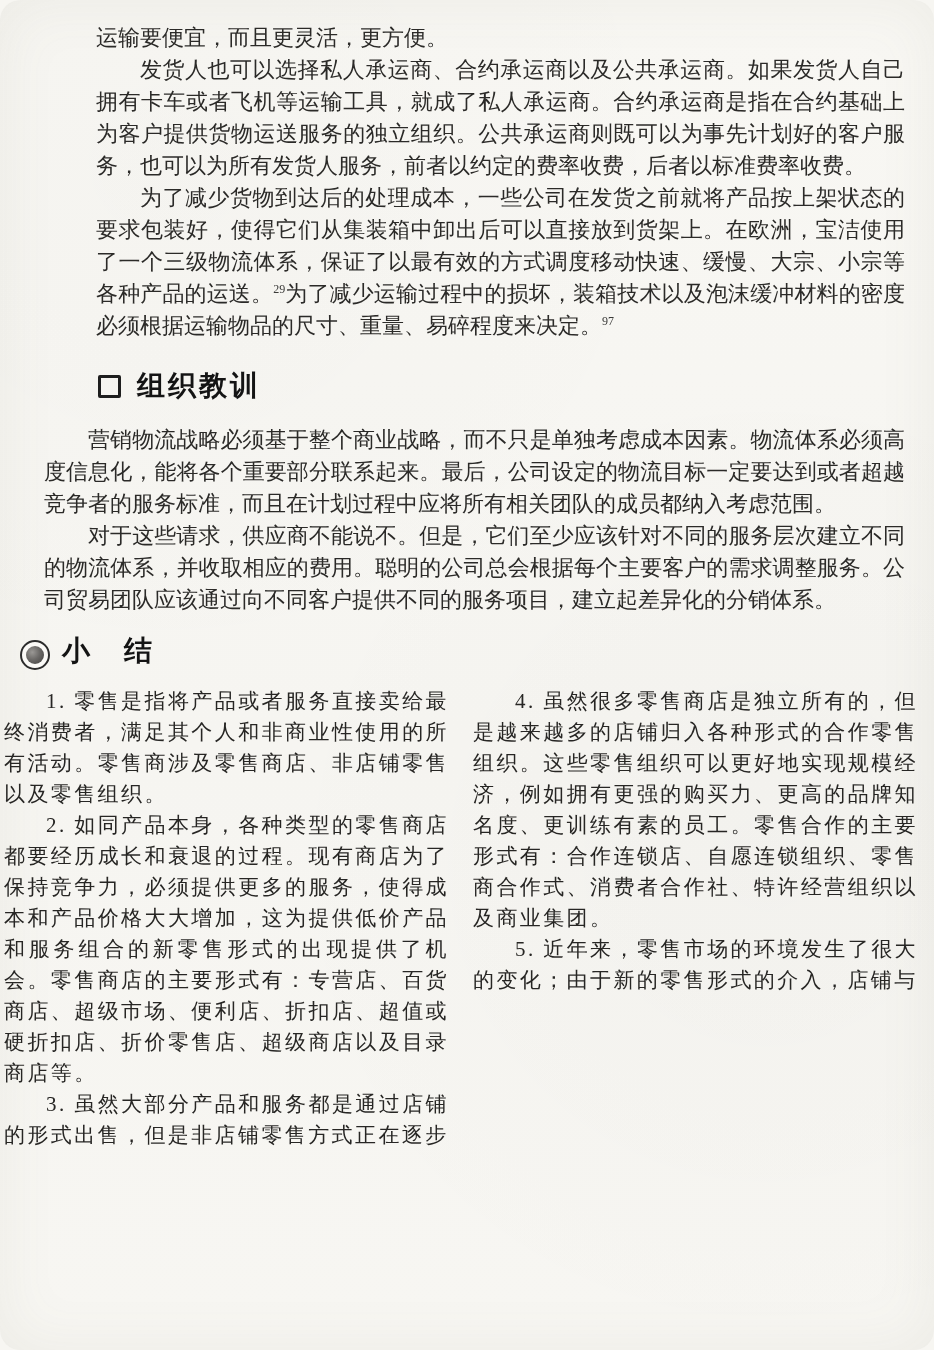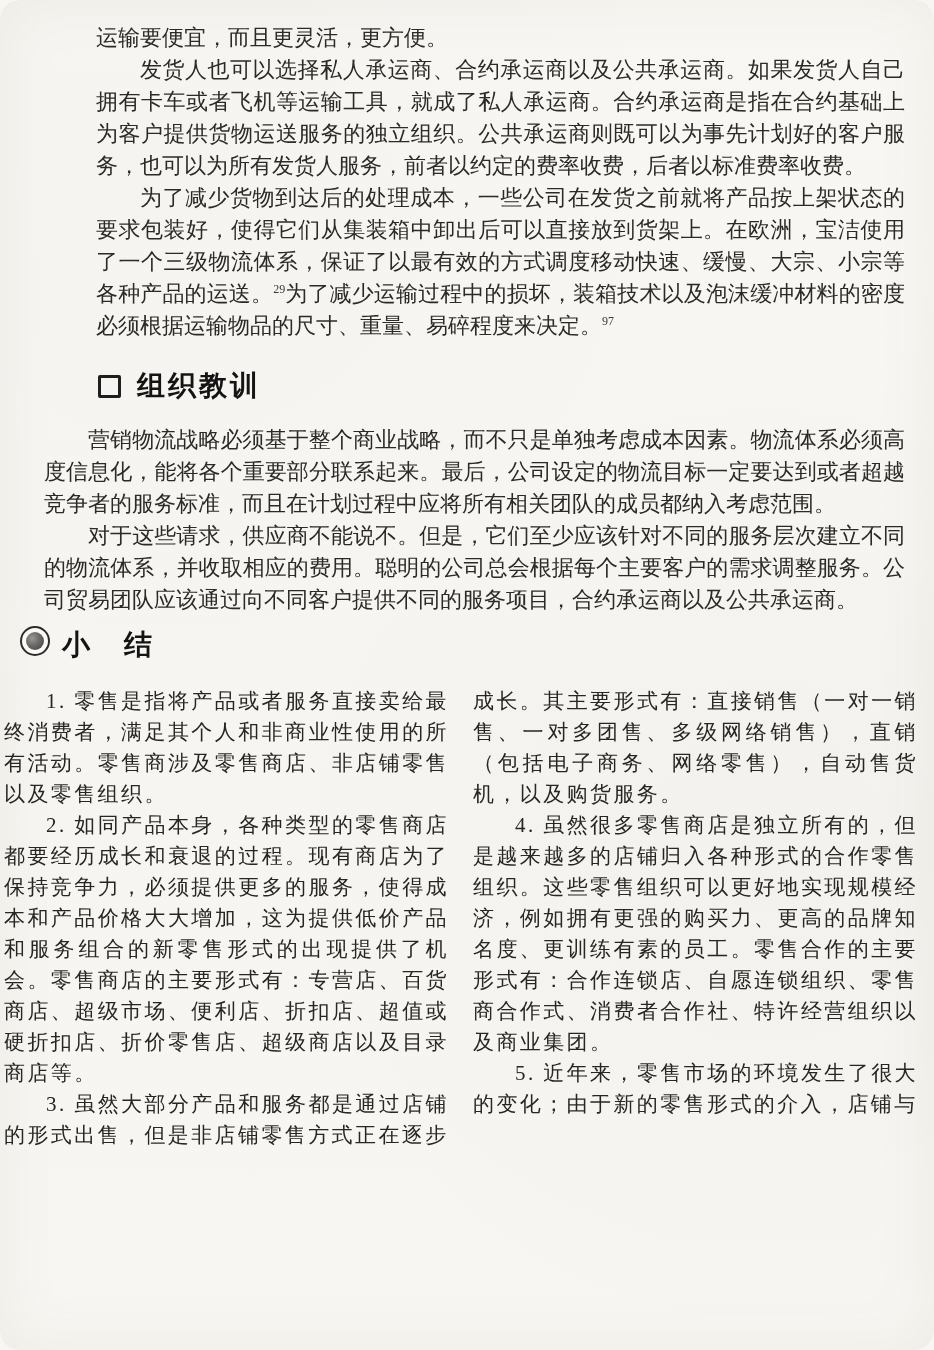--- a/index.html
+++ b/index.html
@@ -32,21 +32,21 @@
   .sec-header h2, .sum-header h2{
     margin:0;font-family:Liberation Mono, monospace;font-weight:bold;
     font-size:28px;letter-spacing:3px;color:#141414;
   }
   .sq{
     width:23px;height:23px;box-sizing:border-box;
     border:3px solid #1e1e1e;border-radius:2px;background:transparent;flex:0 0 auto;
   }
 
   
-  .sum-header{display:flex;align-items:flex-start;gap:12px;margin:10px 0 16px 20px;height:44px;}
+  .sum-header{display:flex;align-items:flex-end;gap:12px;margin:10px 0 16px 20px;height:44px;}
   .circ{
     width:30px;height:30px;box-sizing:border-box;border:2.5px solid #2c2c2c;border-radius:50%;
     display:flex;align-items:center;justify-content:center;flex:0 0 auto;background:#fbfaf7;
   }
   .circ::after{
     content:"";width:18px;height:18px;border-radius:50%;
     background:radial-gradient(circle at 35% 35%, #9a9895 0%, #6b6967 45%, #3f3e3c 100%);
   }
 
   
@@ -67,34 +67,33 @@
       <p class="para indent">为了减少货物到达后的处理成本，一些公司在发货之前就将产品按上架状态的要求包装好，使得它们从集装箱中卸出后可以直接放到货架上。在欧洲，宝洁使用了一个三级物流体系，保证了以最有效的方式调度移动快速、缓慢、大宗、小宗等各种产品的运送。<sup class="fn">29</sup>为了减少运输过程中的损坏，装箱技术以及泡沫缓冲材料的密度必须根据运输物品的尺寸、重量、易碎程度来决定。<sup class="fn">97</sup></p>
     </section>
 
   <div class="sec-header">
     <span class="sq"></span>
     <h2>组织教训</h2>
   </div>
 
   <section class="body-block" id="lessons-block">
       <p class="para indent">营销物流战略必须基于整个商业战略，而不只是单独考虑成本因素。物流体系必须高度信息化，能将各个重要部分联系起来。最后，公司设定的物流目标一定要达到或者超越竞争者的服务标准，而且在计划过程中应将所有相关团队的成员都纳入考虑范围。</p>
-      <p class="para indent">对于这些请求，供应商不能说不。但是，它们至少应该针对不同的服务层次建立不同的物流体系，并收取相应的费用。聪明的公司总会根据每个主要客户的需求调整服务。公司贸易团队应该通过向不同客户提供不同的服务项目，合约承运商以及公共承运商。</p>
+      <p class="para indent">对于这些请求，供应商不能说不。但是，它们至少应该针对不同的服务层次建立不同的物流体系，并收取相应的费用。聪明的公司总会根据每个主要客户的需求调整服务。公司贸易团队应该通过向不同客户提供不同的服务项目，建立起差异化的分销体系。</p>
     </section>
 
   <div class="sum-header">
     <span class="circ"></span>
     <h2>小　结</h2>
   </div>
 
   <section class="columns">
     <div class="col" id="col-left">
         <p class="para indent">1. 零售是指将产品或者服务直接卖给最终消费者，满足其个人和非商业性使用的所有活动。零售商涉及零售商店、非店铺零售以及零售组织。</p>
         <p class="para indent">2. 如同产品本身，各种类型的零售商店都要经历成长和衰退的过程。现有商店为了保持竞争力，必须提供更多的服务，使得成本和产品价格大大增加，这为提供低价产品和服务组合的新零售形式的出现提供了机会。零售商店的主要形式有：专营店、百货商店、超级市场、便利店、折扣店、超值或硬折扣店、折价零售店、超级商店以及目录商店等。</p>
         <p class="para indent">3. 虽然大部分产品和服务都是通过店铺的形式出售，但是非店铺零售方式正在逐步</p>
       </div>
     <div class="col" id="col-right">
-        <p class="para">成长。其主要形式有：直接销售（一对一销售、一对多团售、多级网络销售），直销（包括电子商务、网络零售），自动售货机，以及购货服务。</p>
         <p class="para indent">4. 虽然很多零售商店是独立所有的，但是越来越多的店铺归入各种形式的合作零售组织。这些零售组织可以更好地实现规模经济，例如拥有更强的购买力、更高的品牌知名度、更训练有素的员工。零售合作的主要形式有：合作连锁店、自愿连锁组织、零售商合作式、消费者合作社、特许经营组织以及商业集团。</p>
         <p class="para indent">5. 近年来，零售市场的环境发生了很大的变化；由于新的零售形式的介入，店铺与</p>
       </div>
   </section>
 
 </div>
 
 </body></html>

